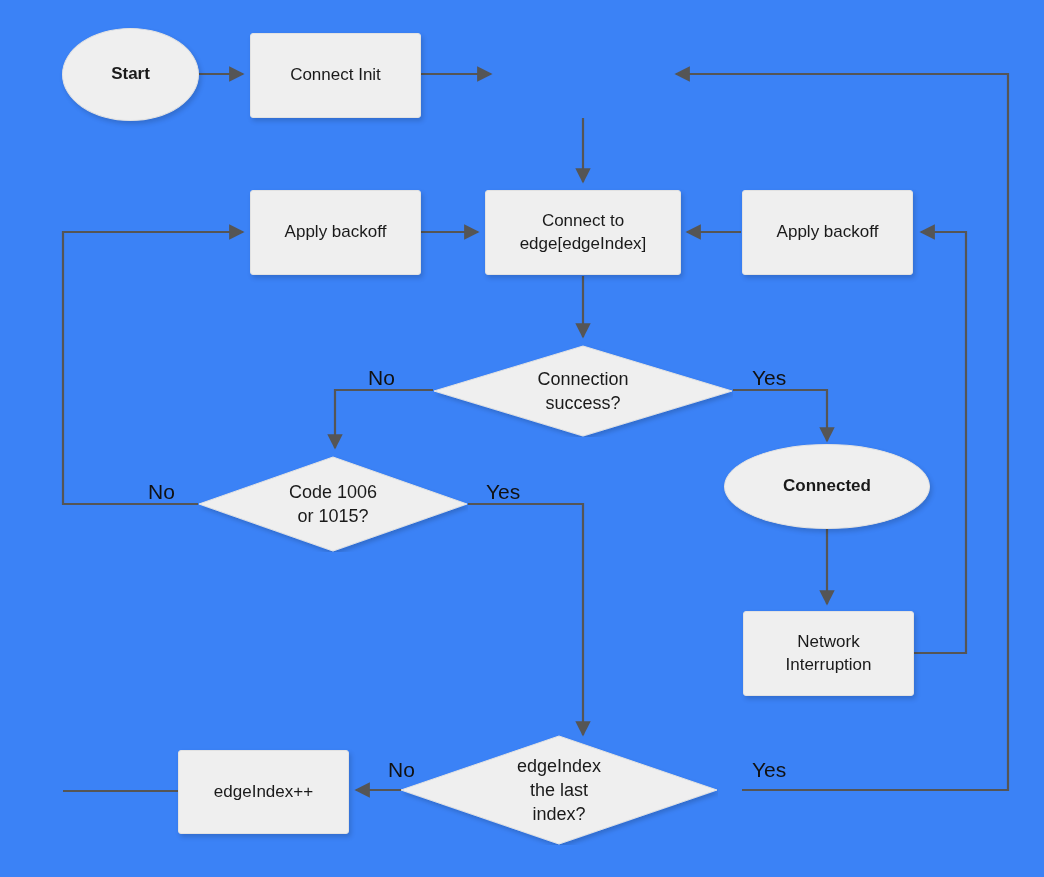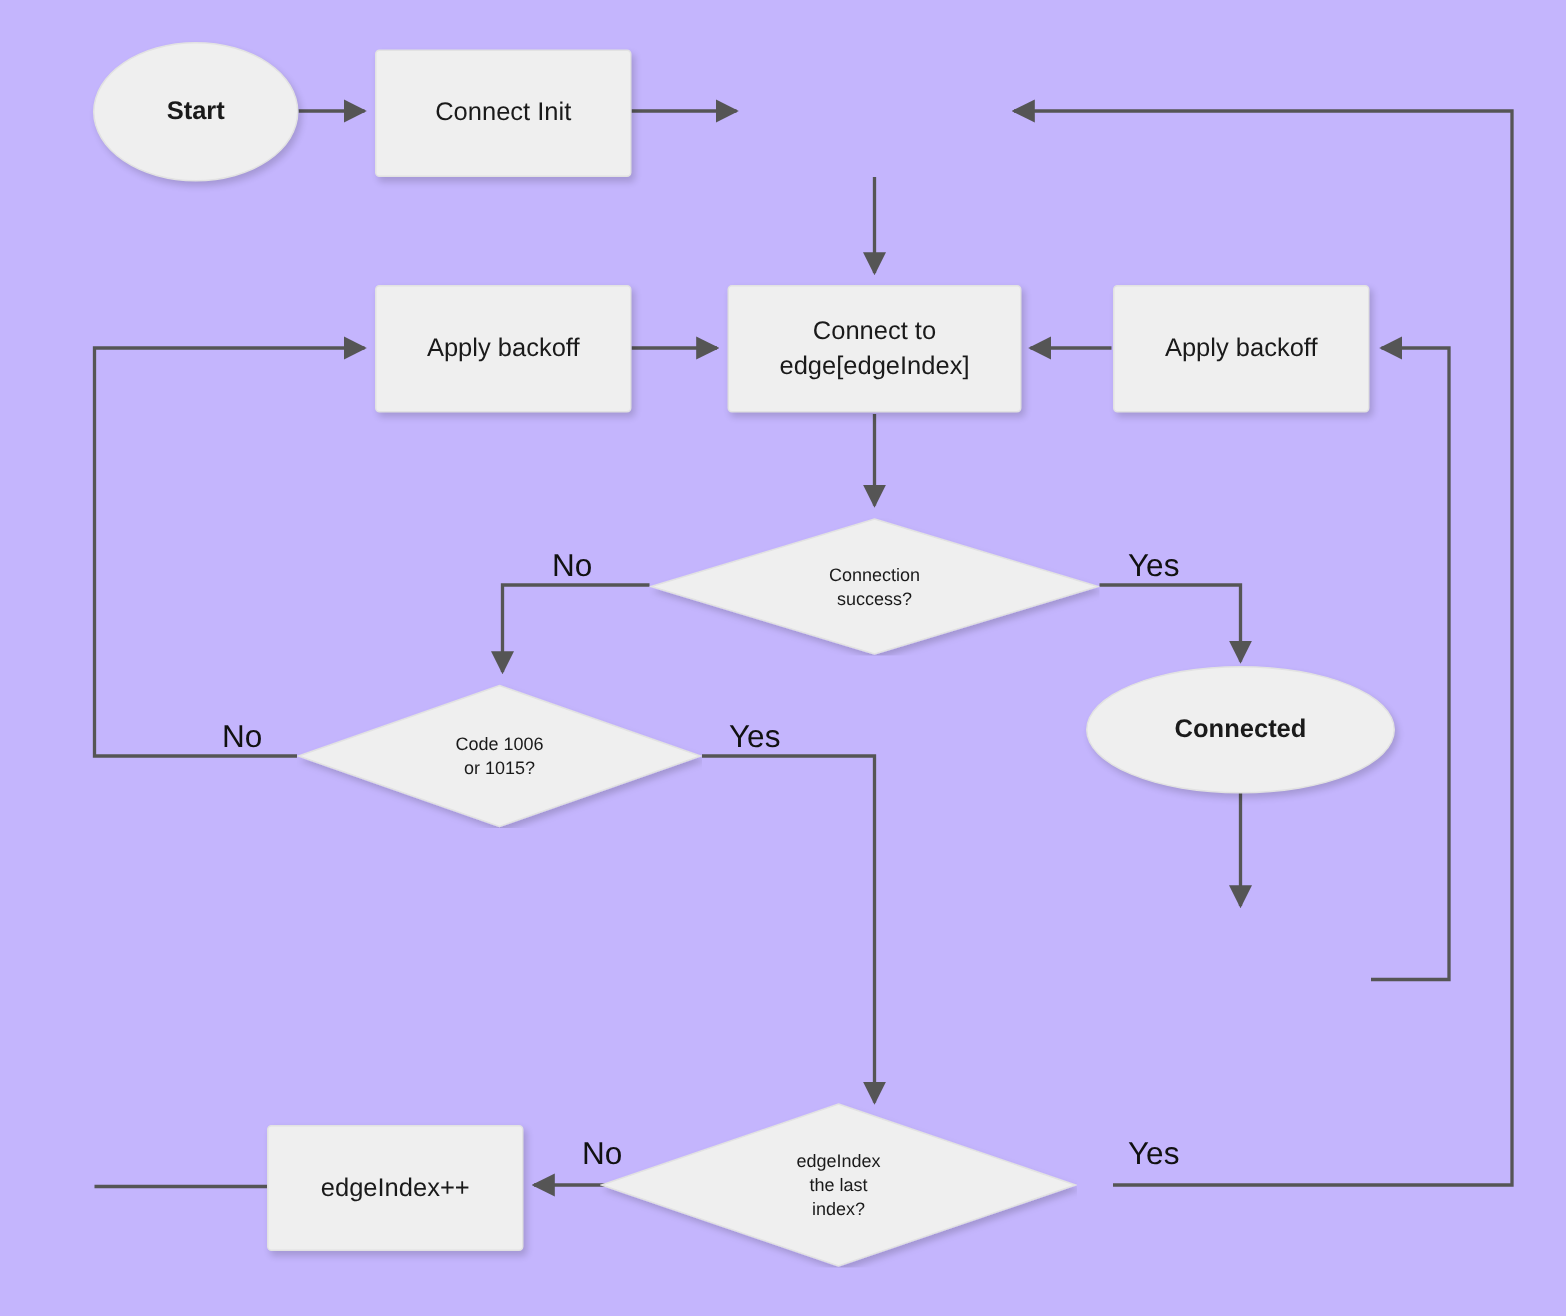--- a/index.html
+++ b/index.html
@@ -1,31 +1,31 @@
 <!DOCTYPE html>
 <html><head>
 <meta charset="utf-8">
 <style>
   html,body{margin:0;padding:0;background:#ffffff;}
   body{width:1044px;height:877px;font-family:"Liberation Sans",sans-serif;overflow:hidden;}
-  #canvas{position:relative;width:1044px;height:877px;background:#c4b5fd;}
+  #canvas{position:relative;width:1044px;height:877px;background:#3b82f6;}
   svg#wires{position:absolute;left:0;top:0;width:1044px;height:877px;}
 
   .node{position:absolute;box-sizing:border-box;display:flex;align-items:center;justify-content:center;text-align:center;
         background:#efefef;border:1px solid #e2e2e2;color:#1a1a1a;font-size:17px;line-height:1.35;
         box-shadow:2px 3px 5px rgba(0,0,0,0.16);}
   .node.box{border-radius:3px;}
   .node.ellipse{border-radius:50%;}
   .node.strong{font-weight:bold;}
   .node .txt{white-space:pre-line;padding:0 8px;}
 
   .diamond{position:absolute;}
   .diamond .dshape{position:absolute;left:0;top:0;width:100%;height:100%;}
   .diamond .dlabel{position:absolute;left:0;top:0;width:100%;height:100%;display:flex;align-items:center;
-        justify-content:center;text-align:center;font-size:12px;line-height:1.35;color:#1a1a1a;white-space:pre-line;}
+        justify-content:center;text-align:center;font-size:18px;line-height:1.35;color:#1a1a1a;white-space:pre-line;}
 
   .edgelabel{position:absolute;font-size:21px;color:#111111;white-space:nowrap;}
 </style>
 </head>
 <body>
 
 <div id="canvas">
 
   <svg id="wires" viewBox="0 0 1044 877" xmlns="http://www.w3.org/2000/svg">
     <defs>
@@ -106,20 +106,24 @@
       <polygon points="135,1 269,48 135,95 1,48" fill="#efefef" stroke="#e2e2e2" stroke-width="1" filter="url(#softshadow)"></polygon>
     </svg>
     <div class="dlabel">Code 1006
 or 1015?</div>
   </div>
 
   <div class="node ellipse strong" style="left:724px;top:444px;width:206px;height:85px;">
     <span class="txt">Connected</span>
   </div>
 
+  <div class="node box" style="left:743px;top:611px;width:171px;height:85px;">
+    <span class="txt">Network
+Interruption</span>
+  </div>
 
   <div class="diamond" style="left:400px;top:735px;width:318px;height:110px;">
     <svg class="dshape" viewBox="0 0 318 110" preserveAspectRatio="none">
       <polygon points="159,1 317,55 159,109 1,55" fill="#efefef" stroke="#e2e2e2" stroke-width="1" filter="url(#softshadow)"></polygon>
     </svg>
     <div class="dlabel">edgeIndex
 the last
 index?</div>
   </div>
 

